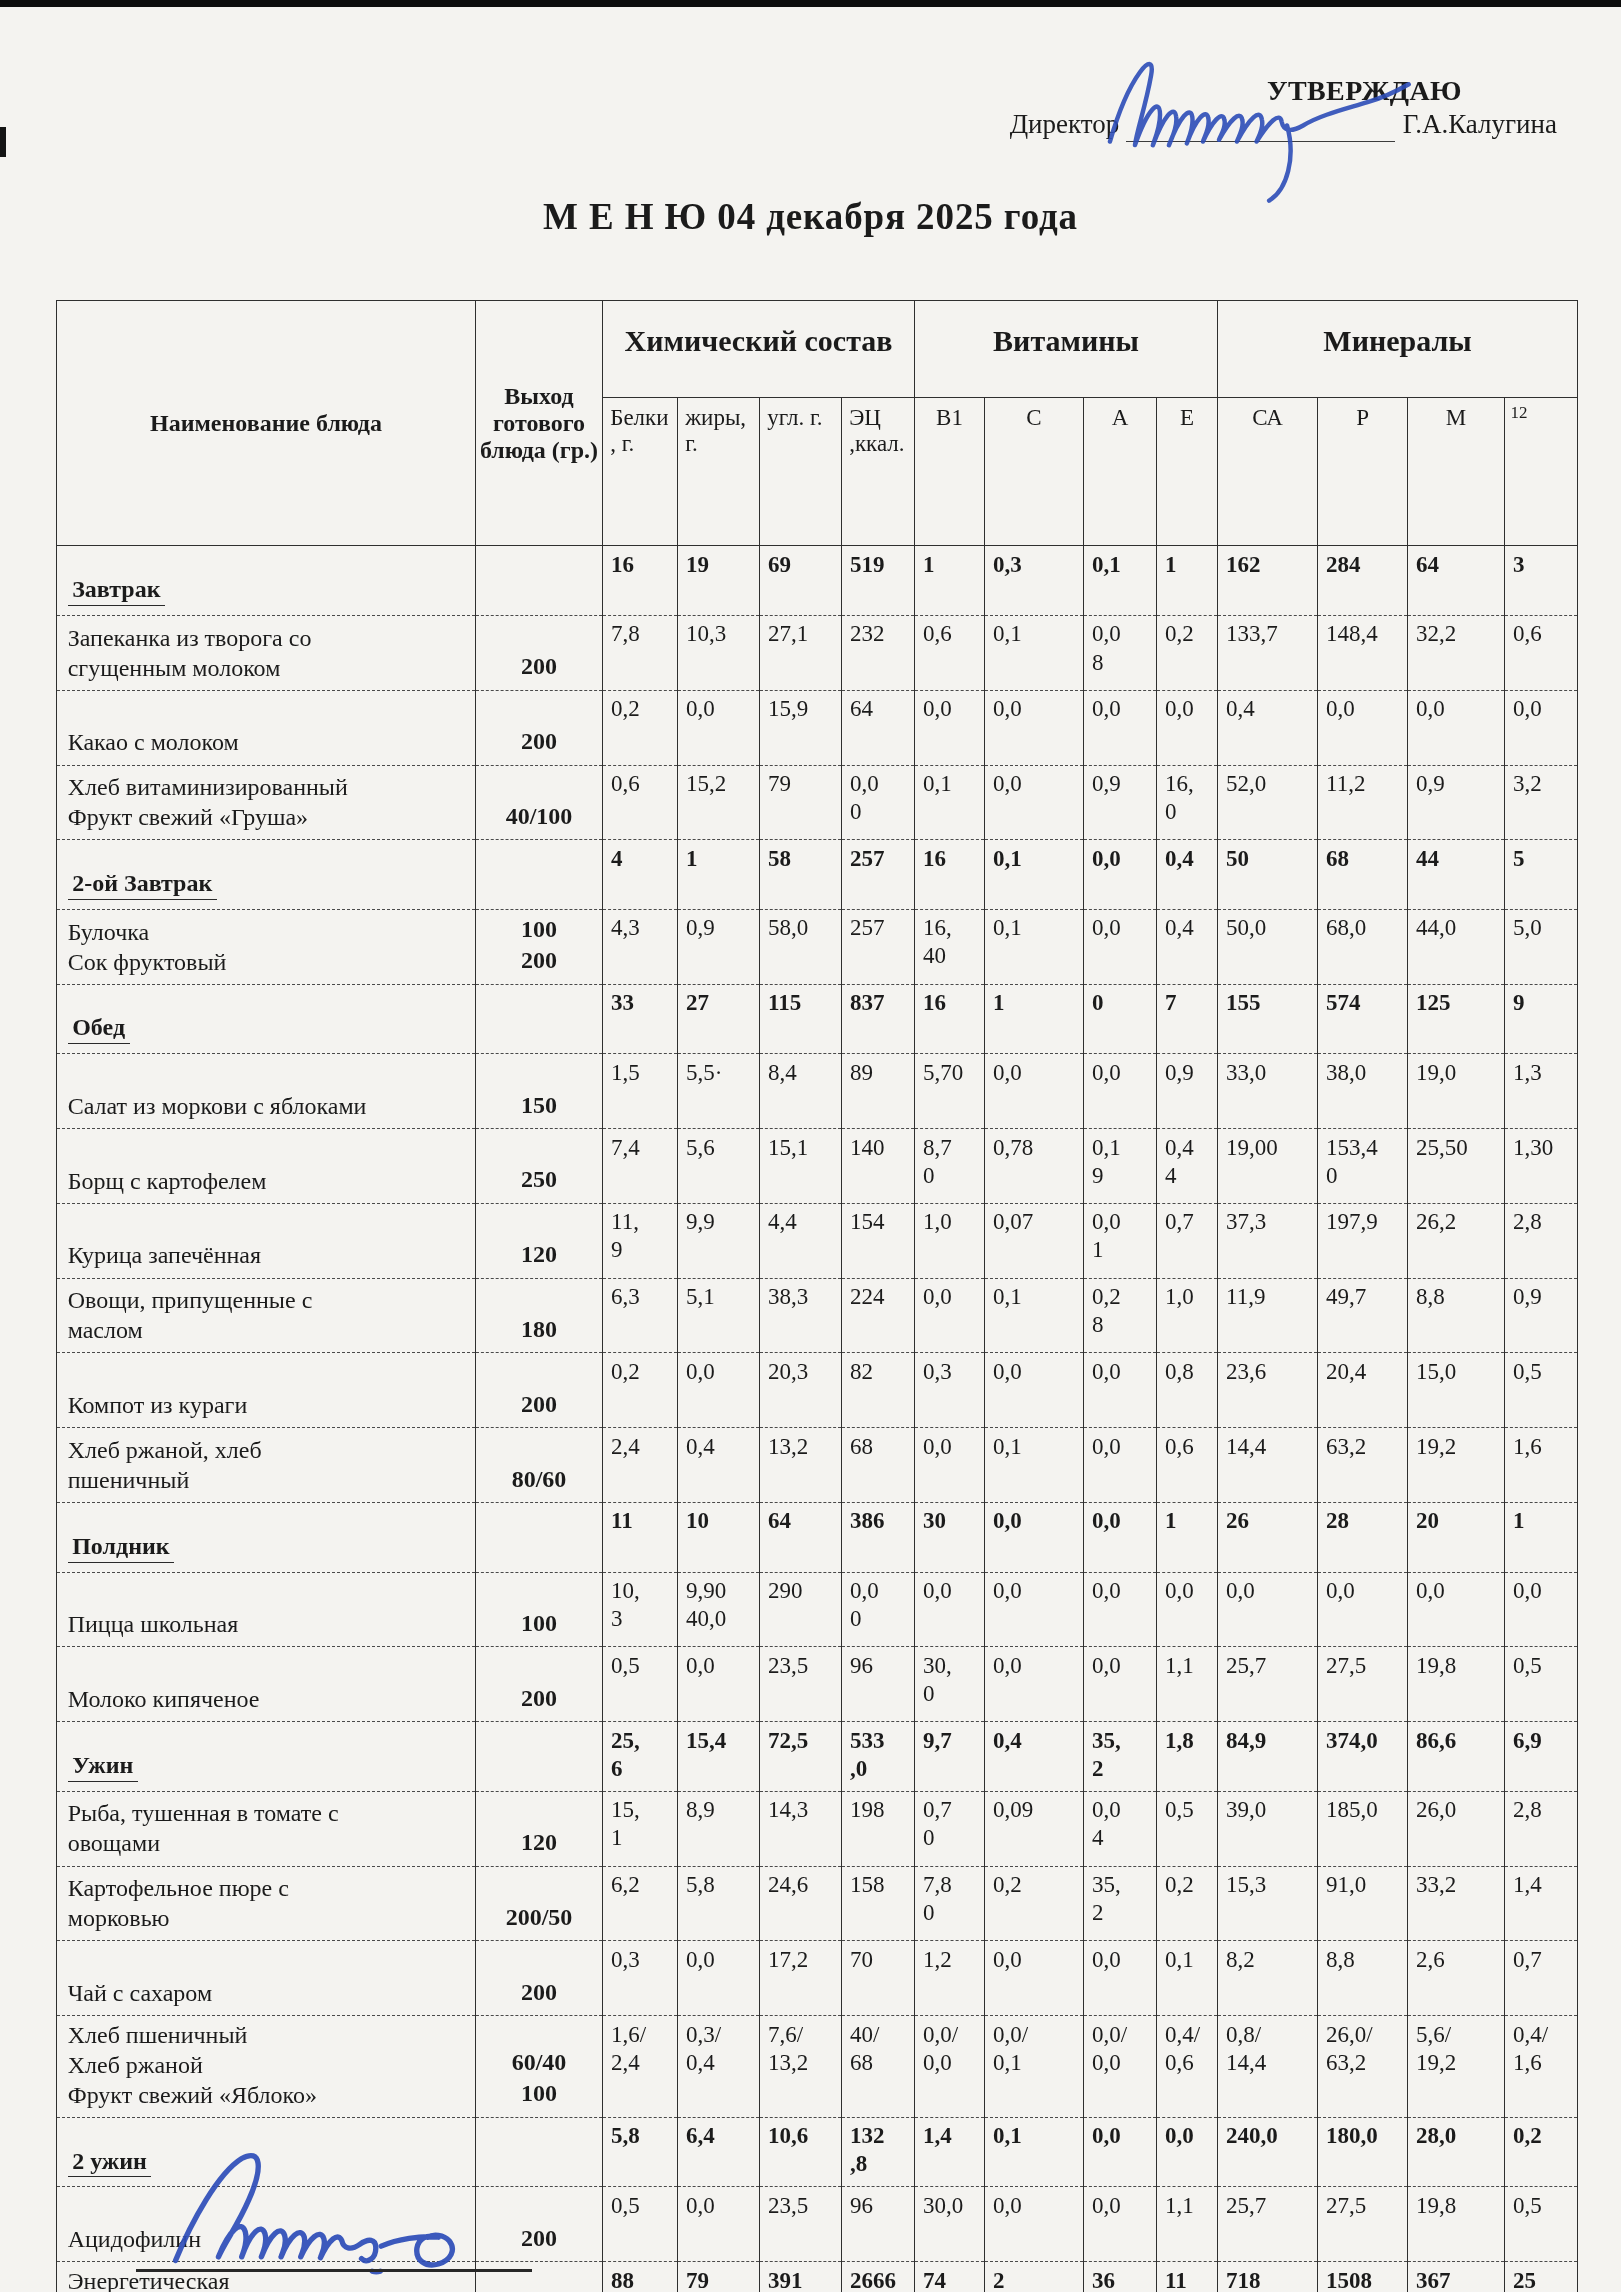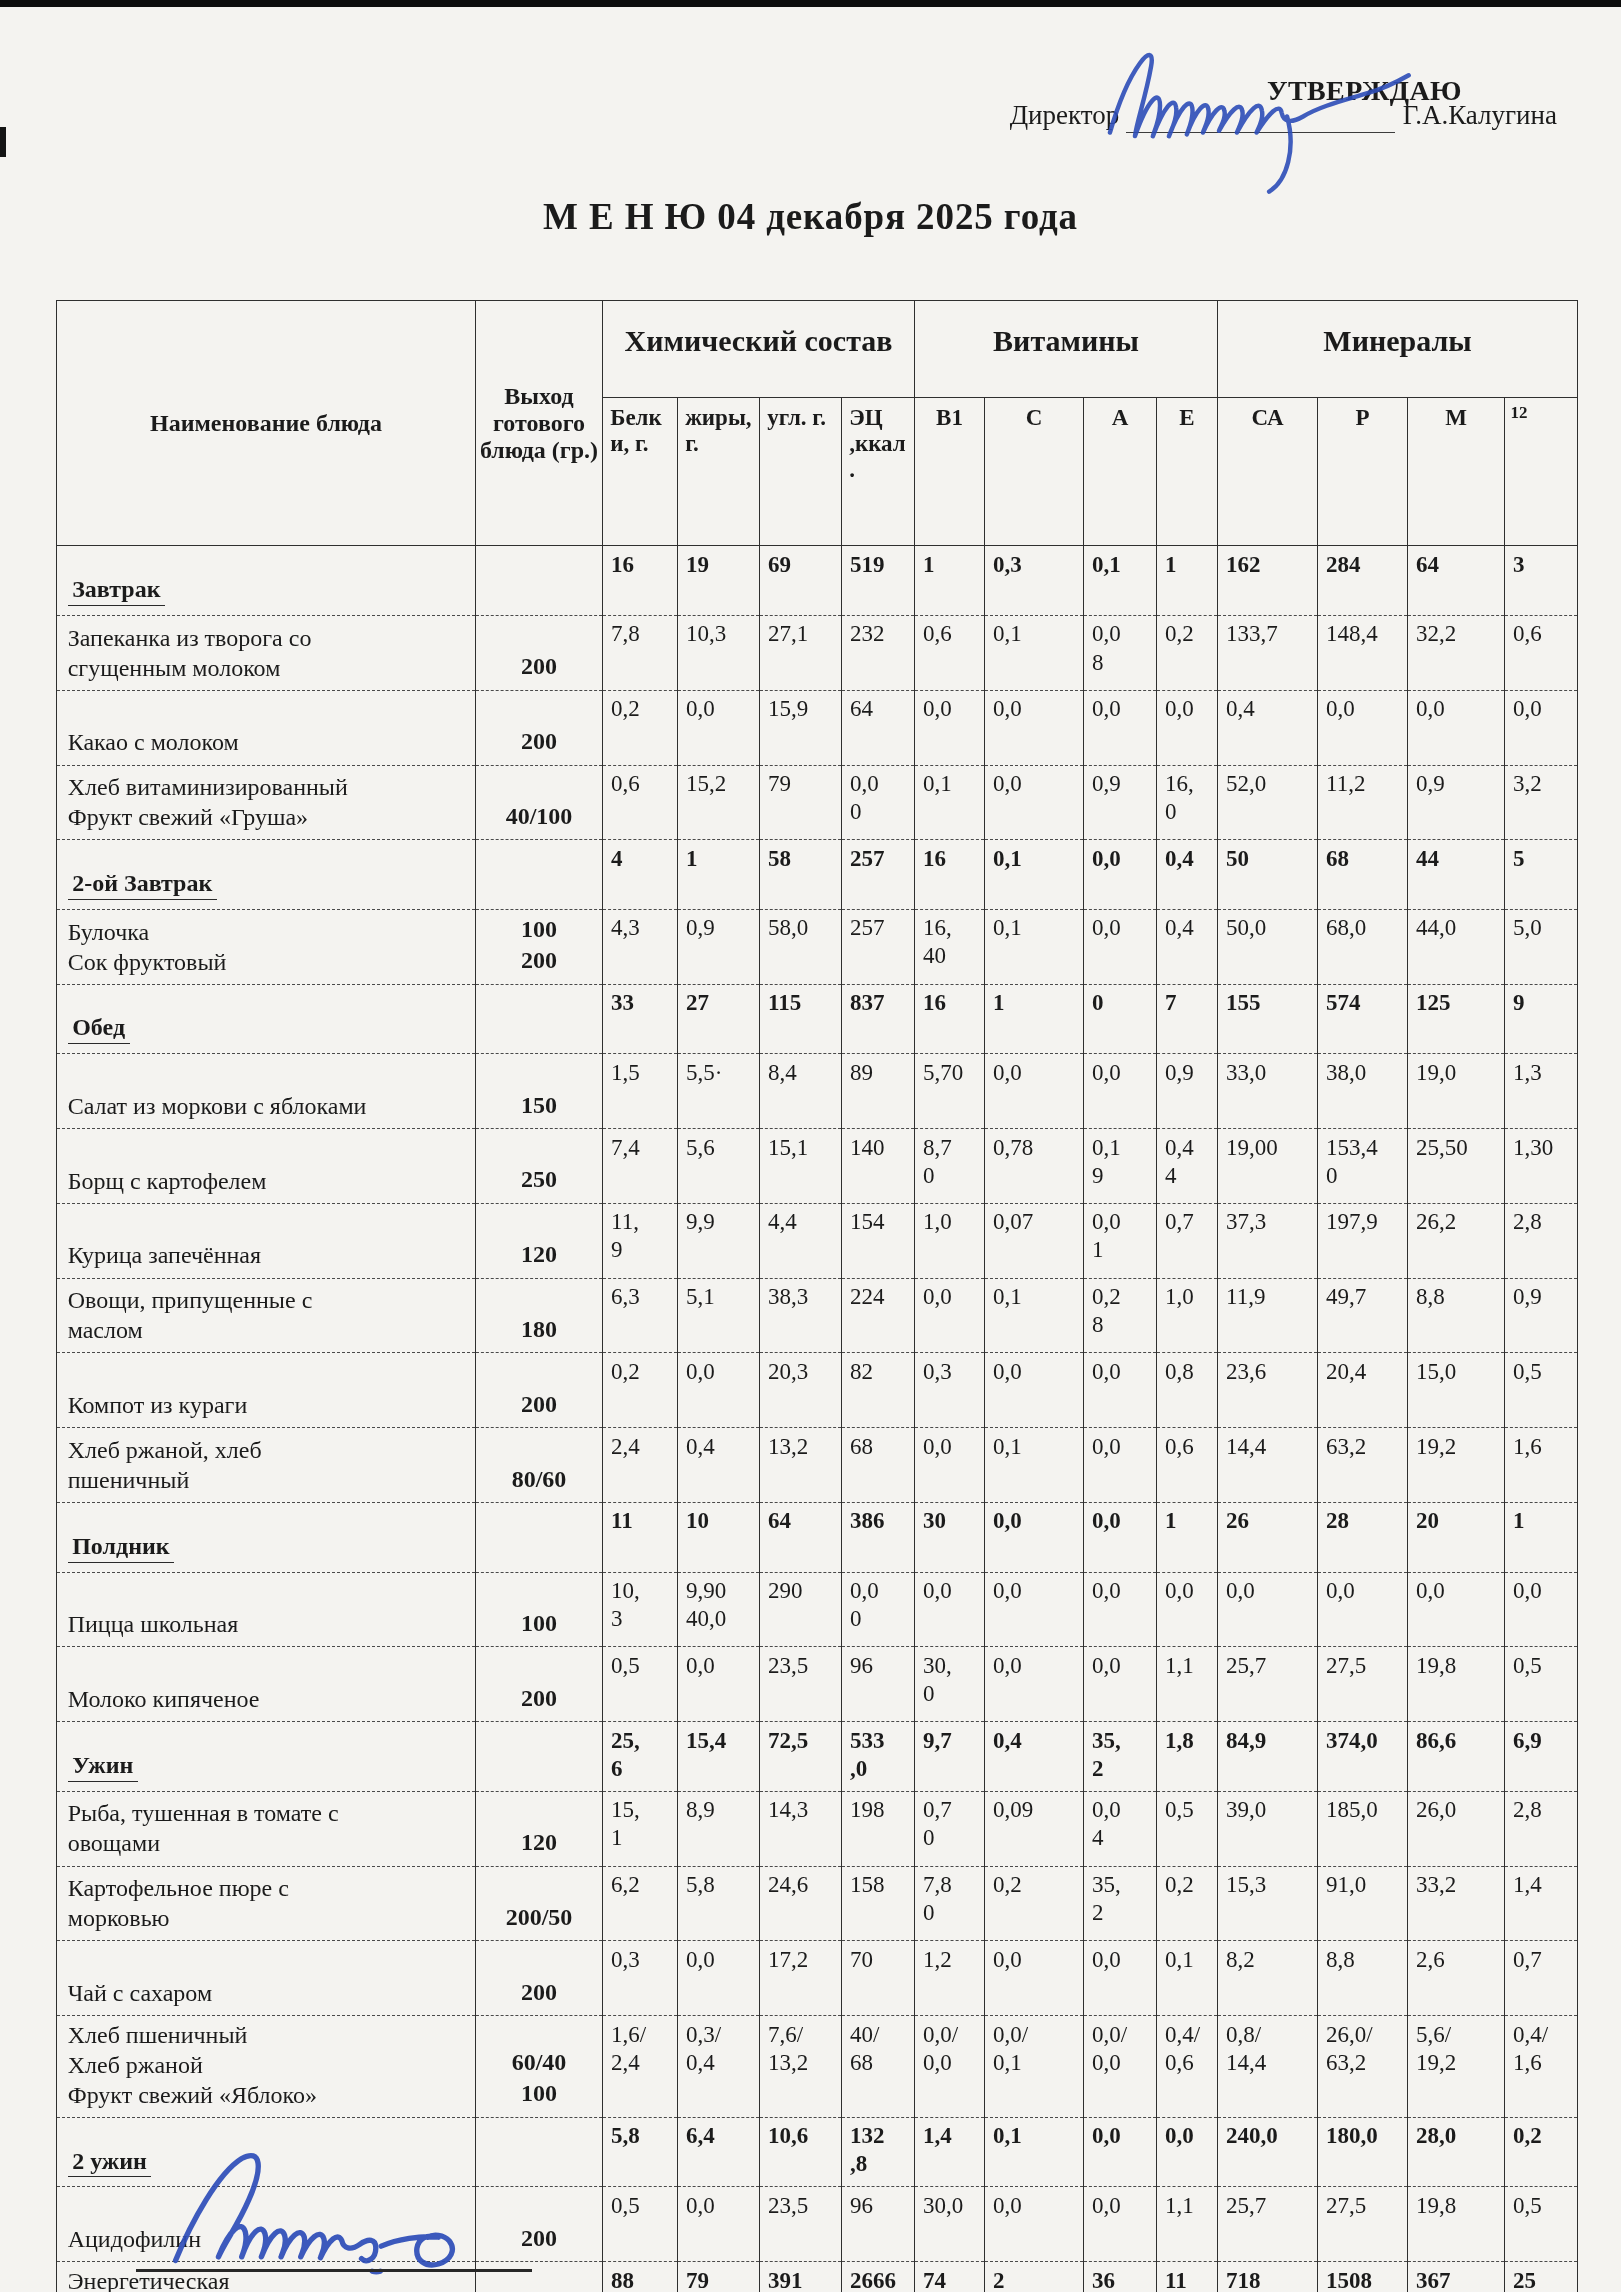--- a/index.html
+++ b/index.html
@@ -11,21 +11,21 @@
     overflow:hidden;
   }
   .scan-edge-top{position:absolute;top:0;left:0;width:1621px;height:7.2px;background:#0d0d0d;}
   .scan-mark{position:absolute;left:0;top:127px;width:6.3px;height:30px;background:#141414;}
 
   .approve{
     position:absolute;top:75px;right:159px;
     font-size:28px;font-weight:bold;letter-spacing:0.4px;
   }
   .director-row{
-    position:absolute;top:100px;right:64px;
+    position:absolute;top:109px;right:64px;
     display:flex;align-items:baseline;gap:7.2px;
     font-size:27px;
   }
   .sig-wrap{
     position:relative;width:269px;height:32px;
     border-bottom:1.8px solid #3c3c3c;align-self:flex-end;
   }
   .sig-svg{position:absolute;left:-25px;top:-82px;}
   .title{
     position:absolute;top:195px;left:0;width:1621px;margin:0;
@@ -40,21 +40,21 @@
   .menu th,.menu td{
     border-left:0.9px solid #2f2f2f;border-right:0.9px solid #2f2f2f;
     border-top:0.9px dashed #4a4a4a;border-bottom:0.9px dashed #4a4a4a;
     white-space:pre-line;word-break:break-word;
     color:var(--ink,#1b1b1b);
   }
   .menu thead th{border-top:0.9px solid #2f2f2f;border-bottom:0.9px solid #2f2f2f;}
   .h-name{font-size:24px;font-weight:bold;text-align:center;vertical-align:middle;}
   .h-out{font-size:24px;font-weight:bold;text-align:center;vertical-align:middle;padding:3.6px;}
   .h-group{font-size:30px;font-weight:bold;text-align:center;vertical-align:top;height:72px;padding-top:23px;}
-  .h-sub{font-size:23px;font-weight:bold;text-align:center;vertical-align:top;height:133px;padding:7.2px 3.6px;}
+  .h-sub{font-size:23px;font-weight:normal;text-align:center;vertical-align:top;height:133px;padding:7.2px 3.6px;}
   .h-chem{text-align:left;padding-left:7.2px;word-break:break-all;}
   .h-sup{font-size:17px;text-align:left;padding:5.4px 0 0 5.4px;vertical-align:top;}
 
   .row-section td{height:56px;}
   .row-dish td{height:63px;}
   .row-total td{height:90px;}
 
   td.name{font-size:24px;text-align:left;vertical-align:bottom;padding:3.6px 7.2px 7.2px 10.7px;line-height:1.25;}
   td.out{font-size:24px;font-weight:bold;text-align:center;vertical-align:bottom;padding:3.6px 3.6px 7.2px;line-height:1.3;}
   td.val{font-size:23px;text-align:left;vertical-align:top;padding:4.5px 3.6px 3.6px 8px;line-height:1.22;}

